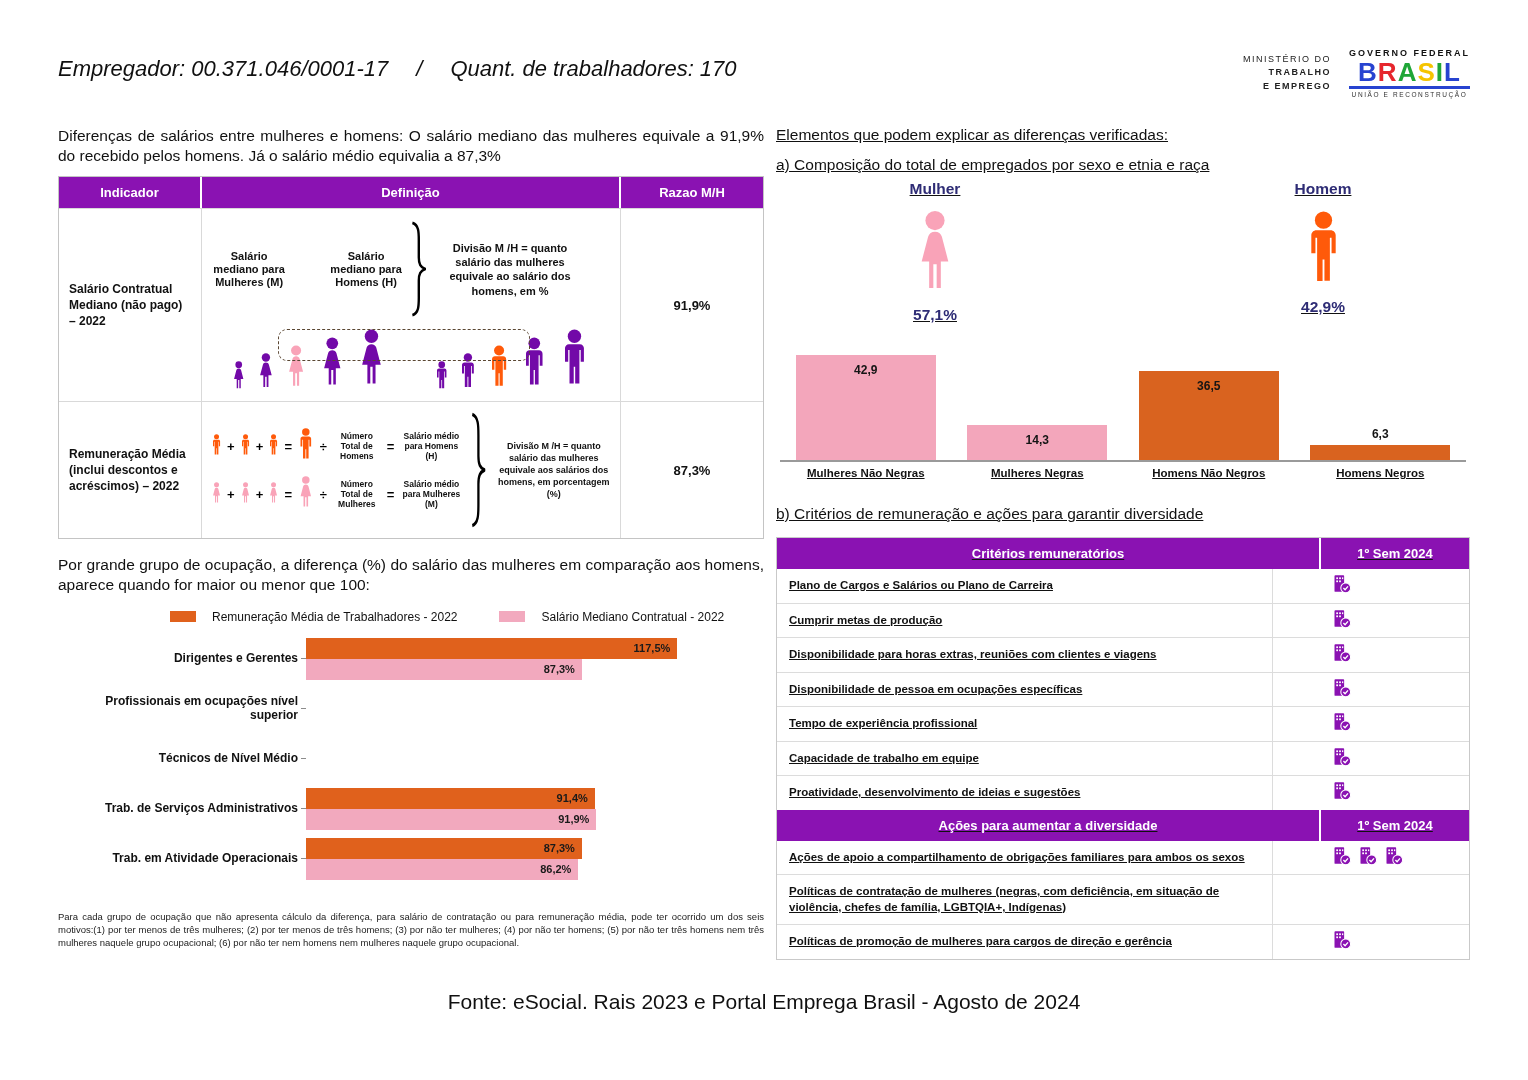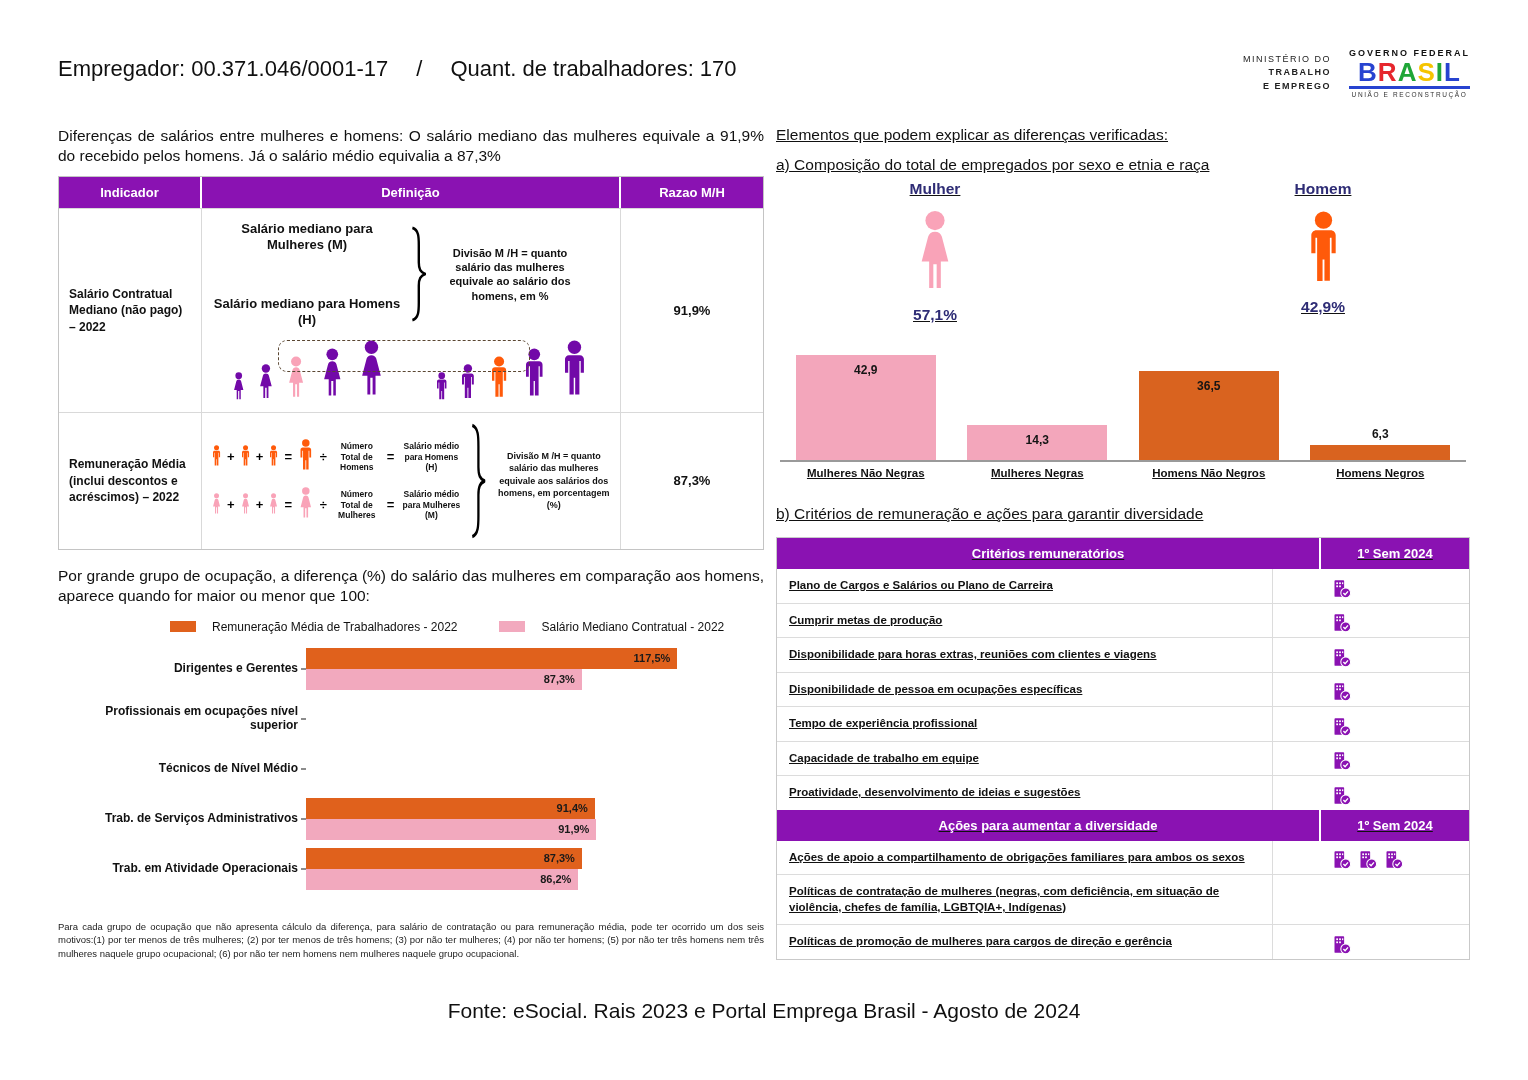--- a/index.html
+++ b/index.html
@@ -2,21 +2,21 @@
 <html lang="pt"><head>
 <meta charset="utf-8">
 <style>
   html,body{margin:0;padding:0;background:#fff;}
   body{width:1528px;height:1080px;font-family:"Liberation Sans",sans-serif;color:#111;position:relative;overflow:hidden;}
   .page{padding:42px 58px 0;box-sizing:border-box;}
 
   
   .top{display:flex;justify-content:space-between;align-items:flex-start;}
   .title{font-size:25px;font-weight:400;color:#101010;margin:6px 0 0;}
-  .subtitle{font-size:22px;margin-top:14px;color:#101010;}
+  .subtitle{font-size:22px;margin-top:14px;color:#101010;font-style:italic;}
   .subtitle .sep{margin:0 28px;}
   .logos{display:flex;align-items:center;gap:18px;margin-top:6px;}
   .ministry{text-align:right;font-size:9px;letter-spacing:1.5px;color:#222;line-height:1.5;}
   .ministry .b{font-weight:bold;}
   .govlogo{text-align:center;}
   .gov-top{font-size:9px;font-weight:bold;letter-spacing:2px;color:#111;}
   .brasil{font-size:26px;font-weight:700;letter-spacing:1px;line-height:1;margin:1px 0;}
   .gov-bottom{font-size:6.5px;letter-spacing:1.6px;color:#333;border-top:3px solid #2743D0;padding-top:2px;}
 
   
@@ -33,21 +33,21 @@
   .it-head>div{padding:8px 4px;box-sizing:border-box;}
   .it-h1{width:143px;border-right:2px solid #fff;}
   .it-h2{flex:1;border-right:2px solid #fff;}
   .it-h3{width:142px;}
   .it-row{display:flex;border-top:1px solid #d9d9d9;}
   .c-ind{width:143px;display:flex;align-items:center;padding:8px 10px;box-sizing:border-box;
          font-weight:bold;font-size:12px;line-height:1.35;border-right:1px solid #d9d9d9;}
   .c-def{flex:1;border-right:1px solid #d9d9d9;box-sizing:border-box;min-width:0;}
   .c-ratio{width:142px;display:flex;align-items:center;justify-content:center;font-weight:bold;font-size:13px;}
   .def-top{display:flex;align-items:center;gap:8px;padding:12px 6px 0 10px;}
-  .def-lines{width:190px;display:flex;flex-direction:column;gap:44px;font-weight:bold;font-size:13px;text-align:center;line-height:1.2;}
+  .def-lines{width:190px;display:flex;flex-direction:row;gap:44px;font-weight:bold;font-size:11px;text-align:center;line-height:1.2;}
   .def-note{width:152px;font-weight:bold;font-size:11px;text-align:center;line-height:1.3;}
   .median-figs{position:relative;height:72px;margin:4px 0 8px;display:flex;align-items:flex-end;justify-content:center;gap:7px;}
   .fig-spacer{width:30px;height:1px;}
   .dash-box{position:absolute;left:76px;top:8px;width:250px;height:30px;border:1.6px dashed #5a4632;border-radius:9px;}
   .row2def{display:flex;align-items:center;gap:6px;padding:10px 4px 10px 8px;}
   .calc-lines{display:flex;flex-direction:column;gap:12px;}
   .calc-line{display:flex;align-items:center;gap:3px;}
   .op{font-weight:900;font-size:13px;color:#000;padding:0 1px;}
   .cl{font-size:8.5px;font-weight:bold;text-align:center;line-height:1.2;}
   .cl1{width:52px;}
@@ -80,21 +80,21 @@
   .race-bar{position:absolute;bottom:0;left:50%;transform:translateX(-50%);width:140px;}
   .race-value{position:absolute;left:0;width:100%;text-align:center;font-weight:bold;font-size:12px;color:#141414;}
   .race-cats{display:flex;margin-top:5px;}
   .race-cat{flex:1;text-align:center;font-weight:bold;font-size:11.5px;}
 
   
   .crit-table{border:1px solid #c9c9c9;margin-top:14px;}
   .crit-head{display:flex;background:#8A12B2;color:#fff;font-weight:bold;font-size:13px;text-align:center;align-items:stretch;}
   .crit-head .hc1{flex:1;padding:8px 4px;border-right:2px solid #fff;box-sizing:border-box;}
   .crit-head .hc2{width:148px;padding:8px 4px;box-sizing:border-box;}
-  .crit-row{display:flex;border-bottom:1px solid #dcdcdc;align-items:flex-end;gap:48px;}
+  .crit-row{display:flex;border-bottom:1px solid #dcdcdc;align-items:flex-start;gap:48px;}
   .crit-row:last-child{border-bottom:none;}
   .crit-row .c1{flex:1;font-weight:bold;font-size:11.5px;line-height:1.35;padding:9px 12px;border-right:1px solid #dcdcdc;box-sizing:border-box;display:flex;align-items:center;}
   .crit-row .c2{width:148px;display:flex;align-items:center;gap:5px;padding:4px 10px;box-sizing:border-box;}
 
   
   .footer{text-align:center;font-size:21px;color:#101010;margin-top:30px;}
   svg{display:inline-block;vertical-align:bottom;}
   .hidden-defs{position:absolute;width:0;height:0;overflow:hidden;}
 </style>
 </head>

